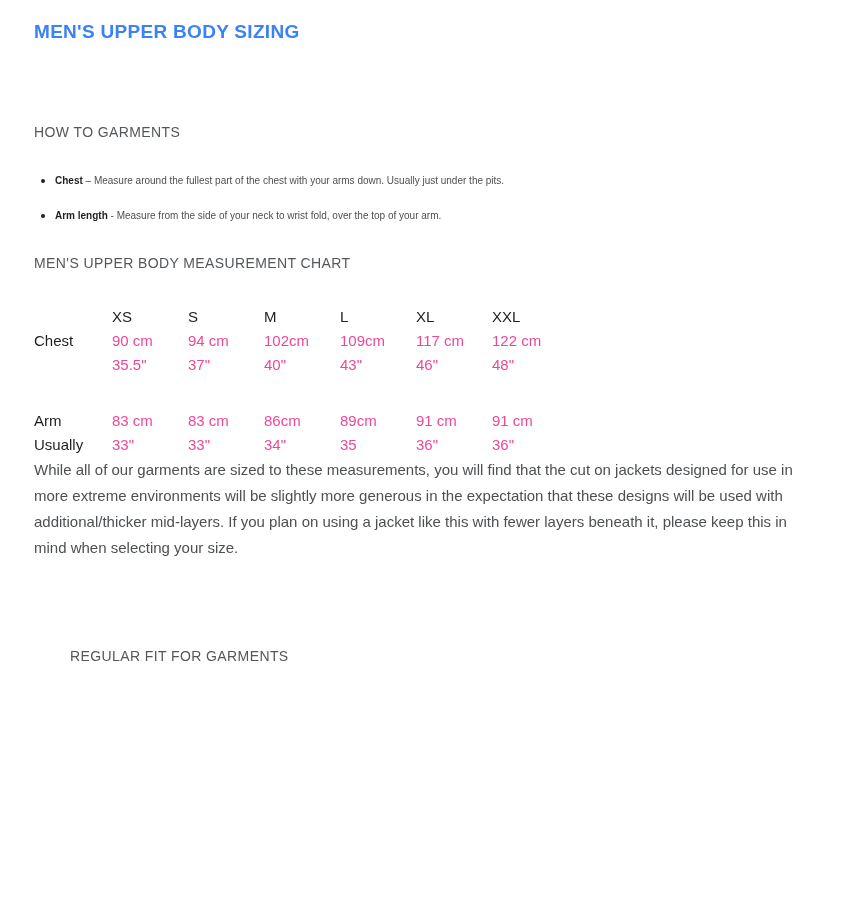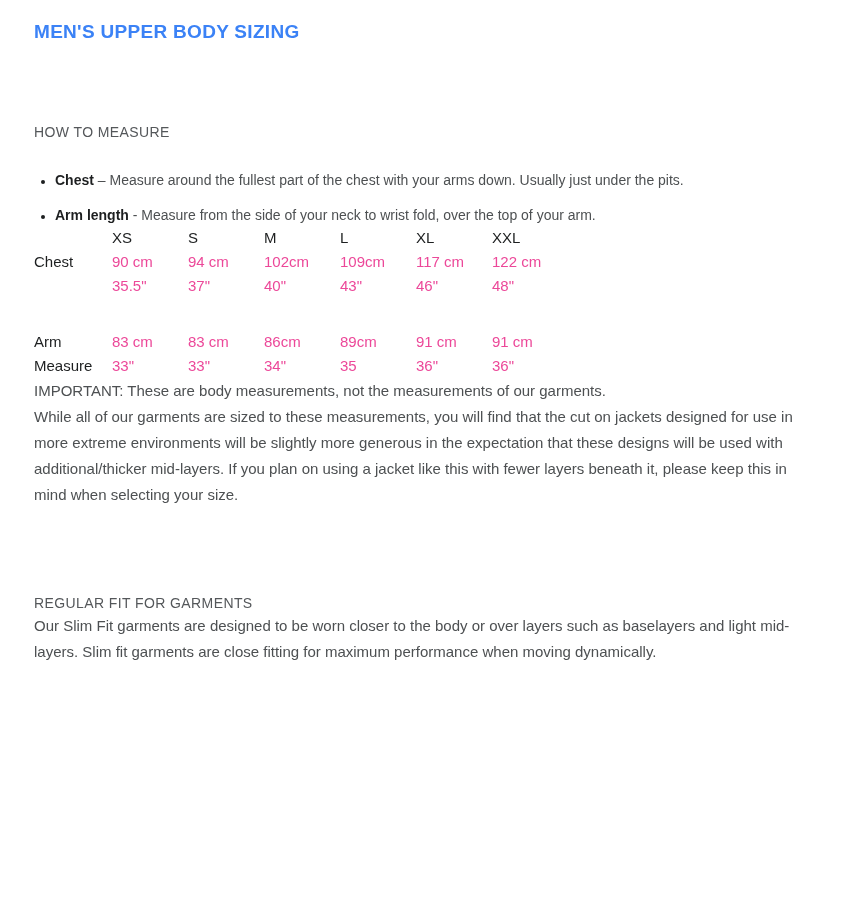--- a/index.html
+++ b/index.html
@@ -28,41 +28,42 @@
   .section-heading {
     margin: 0;
     font-size: 14px;
     font-weight: normal;
     color: #54575a;
     letter-spacing: 0.4px;
     line-height: 19px;
   }
   .heading-how-to { margin-top: 80px; }
   .heading-chart { margin-top: 28px; }
-  .heading-regular-fit { margin-top: 86px; }
+  .heading-regular-fit { margin-top: 86px; margin-left: 36px; }
   .heading-slim-fit { margin-top: 20px; }
 
   .measure-list {
     margin: 28px 0 0 0;
     padding: 0 0 0 21px;
     list-style: disc outside;
   }
   .measure-list li {
-    font-size: 14px;
+    font-size: 10px;
     line-height: 21px;
     color: #4d5052;
   }
   .measure-list li::marker { color: #1d1f20; font-size: 12px; }
   .measure-list li + li { margin-top: 14px; }
   .measure-term {
     font-weight: bold;
     color: #1d1f20;
   }
 
   table.size-chart {
+    margin-top: 32px;
     border-collapse: collapse;
   }
   table.size-chart th,
   table.size-chart td {
     text-align: left;
     padding: 0;
     font-size: 15px;
     line-height: 24px;
     font-weight: normal;
     vertical-align: top;
@@ -94,33 +95,34 @@
   .sizing-note { margin-top: 21px; }
   .fit-paragraph { margin-top: 29px; }
 </style>
 </head>
 <body>
 
 <div class="page">
 
   <h1 class="page-title">MEN'S UPPER BODY SIZING</h1>
 
-  <h2 class="section-heading heading-how-to">HOW TO MEASURE</h2>
+  <h2 class="section-heading heading-how-to">HOW TO GARMENTS</h2>
 
   <ul class="measure-list">
     <li>
       <span class="measure-term">Chest</span>
       <span>– Measure around the fullest part of the chest with your arms down. Usually just under the pits.</span>
     </li>
     <li>
       <span class="measure-term">Arm length</span>
       <span>- Measure from the side of your neck to wrist fold, over the top of your arm.</span>
     </li>
   </ul>
 
+  <h2 class="section-heading heading-chart">MEN'S UPPER BODY MEASUREMENT CHART</h2>
 
   <table class="size-chart">
     <colgroup>
       <col class="col-label">
       <col class="col-size">
         <col class="col-size">
         <col class="col-size">
       <col class="col-size">
         <col class="col-size">
         <col class="col-size">
@@ -158,34 +160,32 @@
       <tr>
         <th class="row-label">Arm</th>
         <td class="size-value">83 cm</td>
         <td class="size-value">83 cm</td>
         <td class="size-value">86cm</td>
         <td class="size-value">89cm</td>
         <td class="size-value">91 cm</td>
         <td class="size-value">91 cm</td>
       </tr>
       <tr>
-        <th class="row-label">Measure</th>
+        <th class="row-label">Usually</th>
         <td class="size-value">33"</td>
         <td class="size-value">33"</td>
         <td class="size-value">34"</td>
         <td class="size-value">35</td>
         <td class="size-value">36"</td>
         <td class="size-value">36"</td>
       </tr>
     </tbody>
   </table>
 
-  <p class="body-text important-note">IMPORTANT: These are body measurements, not the measurements of our garments.</p>
 
   <p class="body-text sizing-note">While all of our garments are sized to these measurements, you will find that the cut on jackets designed for use in more extreme environments will be slightly more generous in the expectation that these designs will be used with additional/thicker mid-layers. If you plan on using a jacket like this with fewer layers beneath it, please keep this in mind when selecting your size.</p>
 
   <h2 class="section-heading heading-regular-fit">REGULAR FIT FOR GARMENTS</h2>
 
 
 
-  <p class="body-text fit-paragraph">Our Slim Fit garments are designed to be worn closer to the body or over layers such as baselayers and light mid-layers. Slim fit garments are close fitting for maximum performance when moving dynamically.</p>
 
 </div>
 
 </body></html>

